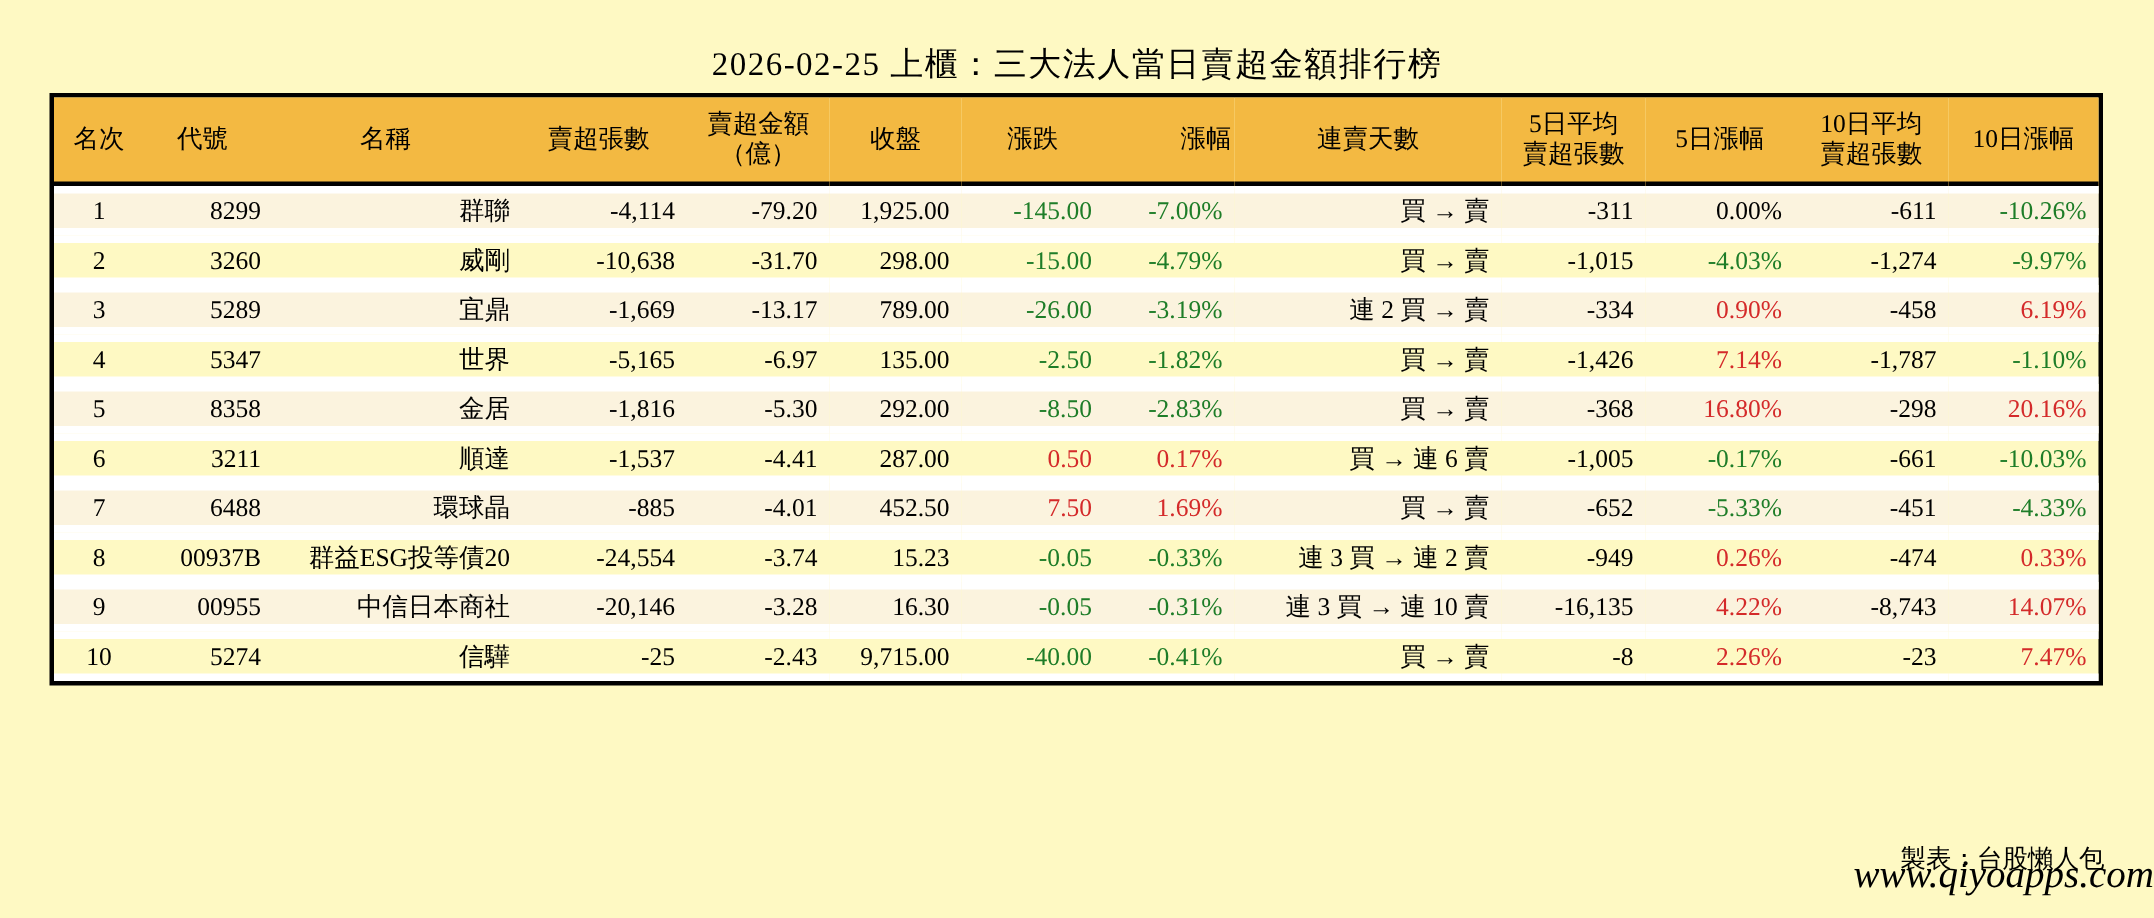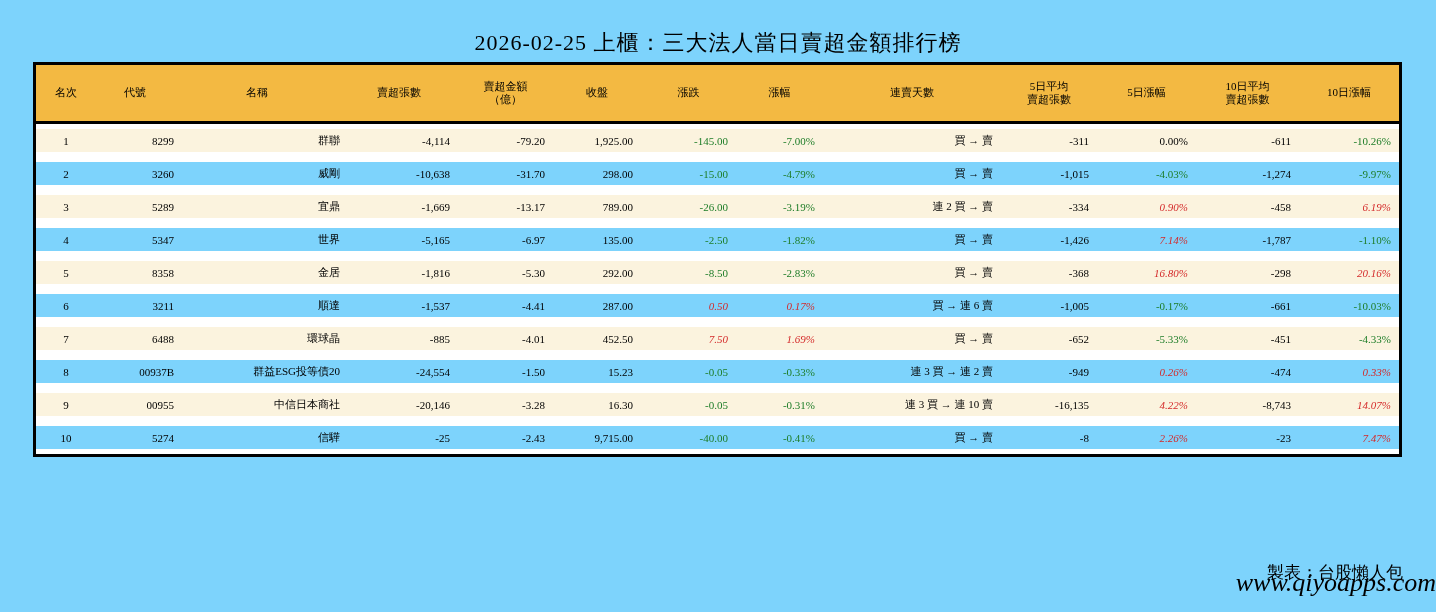--- a/index.html
+++ b/index.html
@@ -9,31 +9,31 @@
     --down:#1E7D28;
     --border:#000000;
   }
   *{margin:0;padding:0;box-sizing:border-box;}
   html,body{background:#fff;}
   body{
     width:1436px;height:612px;overflow:hidden;
     font-family:"Liberation Serif","DejaVu Serif",serif;
     color:#000;
   }
-  .page{position:relative;width:1436px;height:612px;background:#7dd3fc;}
+  .page{position:relative;width:1436px;height:612px;background:#fef9c3;}
   .page-title{
     position:absolute;top:28px;left:0;width:100%;
     text-align:center;font-size:22px;letter-spacing:1px;
   }
   table.ranking-table{
     position:absolute;left:33px;top:62px;width:1369px;
     border:3px solid var(--border);
     border-collapse:separate;border-spacing:0;
     table-layout:fixed;
-    font-size:11px;
+    font-size:17px;
   }
   thead th{
     background:var(--header-bg);
     height:59px;
     border-bottom:3px solid var(--border);
     font-weight:normal;
     text-align:center;vertical-align:middle;
     white-space:pre-line;line-height:1.2;
     padding:0 2px;
   }
@@ -44,21 +44,21 @@
     vertical-align:middle;
     white-space:nowrap;
     overflow:hidden;
   }
   tbody tr.stripe td{background:var(--stripe);}
   td.c{text-align:center;}
   td.l{text-align:right;}
   td.r{text-align:right;padding-right:8px;}
   td.col-1{padding-left:6px;}
   td.col-2{padding-left:11px;}
-  .up{color:var(--up);font-style:italic;}
+  .up{color:var(--up);}
   .down{color:var(--down);}
   .flat{color:#000;}
   .footer-source{
     position:absolute;left:30px;top:568px;font-size:17px;
   }
   .footer-site{
     position:absolute;left:0;top:568px;width:100%;text-align:right;
     font-size:26px;font-style:italic;
     font-family:Liberation Serif, serif;
   }
@@ -78,21 +78,21 @@
     <thead>
       <tr>
           <th style="width: 60px;">名次</th>
           <th style="width: 78px; text-align: center;">代號</th>
           <th style="width: 166px;">名稱</th>
           <th style="width: 118px;">賣超張數</th>
           <th style="width: 95px;">賣超金額
 （億）</th>
           <th style="width: 88px;">收盤</th>
           <th style="width: 95px;">漲跌</th>
-          <th style="width: 87px;">漲幅</th>
+          <th style="width: 87px; text-align: right;">漲幅</th>
           <th style="width: 178px;">連賣天數</th>
           <th style="width: 96px;">5日平均
 賣超張數</th>
           <th style="width: 99px;">5日漲幅</th>
           <th style="width: 103px;">10日平均
 賣超張數</th>
           <th style="width: 100px;">10日漲幅</th>
         </tr>
     </thead>
     <tbody>
@@ -199,21 +199,21 @@
           <td class="r col-9">-652</td>
           <td class="r col-10 down">-5.33%</td>
           <td class="r col-11">-451</td>
           <td class="r col-12 down">-4.33%</td>
         </tr>
         <tr>
           <td class="c col-0">8</td>
           <td class="l col-1">00937B</td>
           <td class="l col-2">群益ESG投等債20</td>
           <td class="r col-3">-24,554</td>
-          <td class="r col-4">-1.50</td>
+          <td class="r col-4">-3.74</td>
           <td class="r col-5">15.23</td>
           <td class="r col-6 down">-0.05</td>
           <td class="r col-7 down">-0.33%</td>
           <td class="r col-8">連 3 買 → 連 2 賣</td>
           <td class="r col-9">-949</td>
           <td class="r col-10 up">0.26%</td>
           <td class="r col-11">-474</td>
           <td class="r col-12 up">0.33%</td>
         </tr>
         <tr class="stripe">

